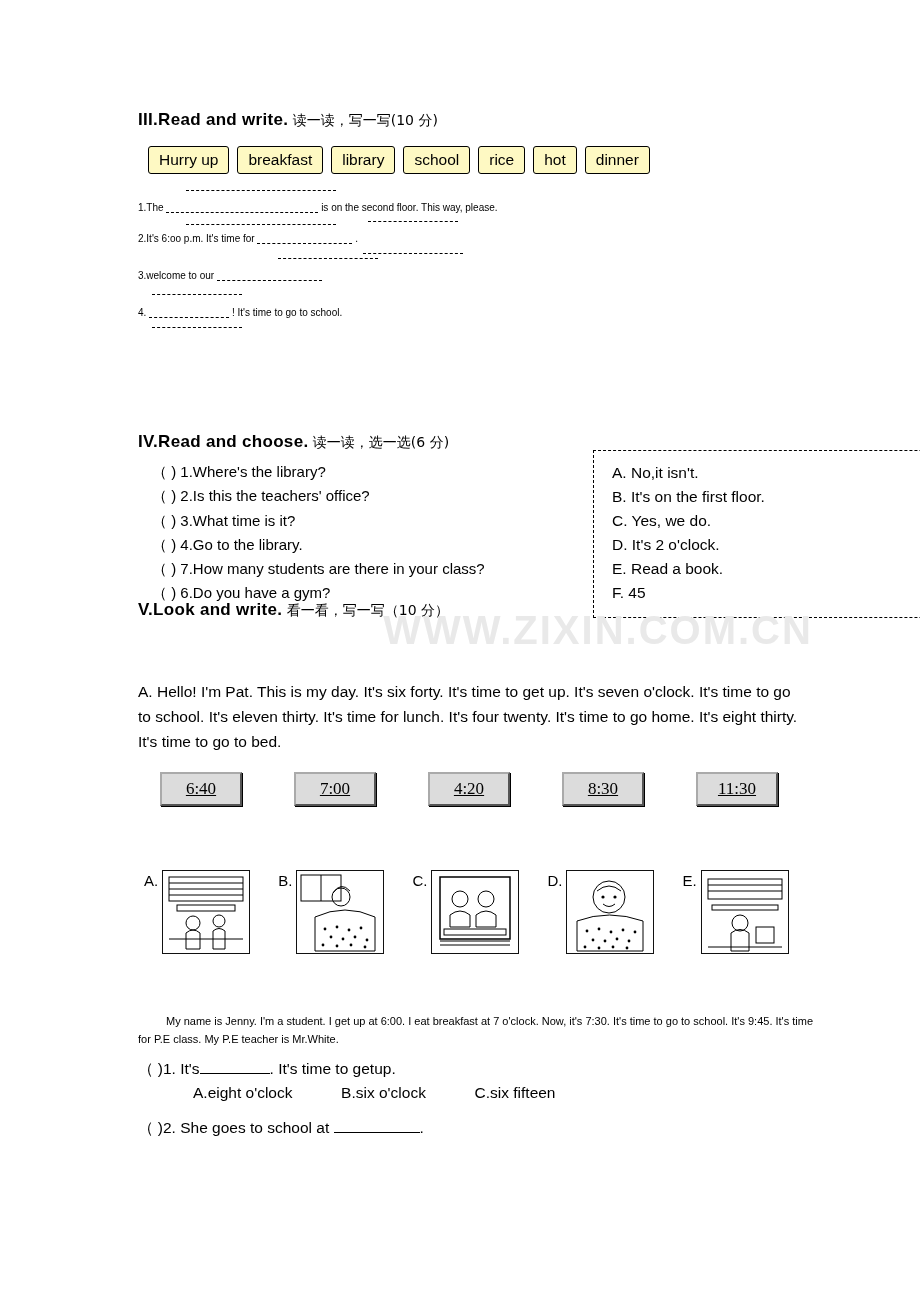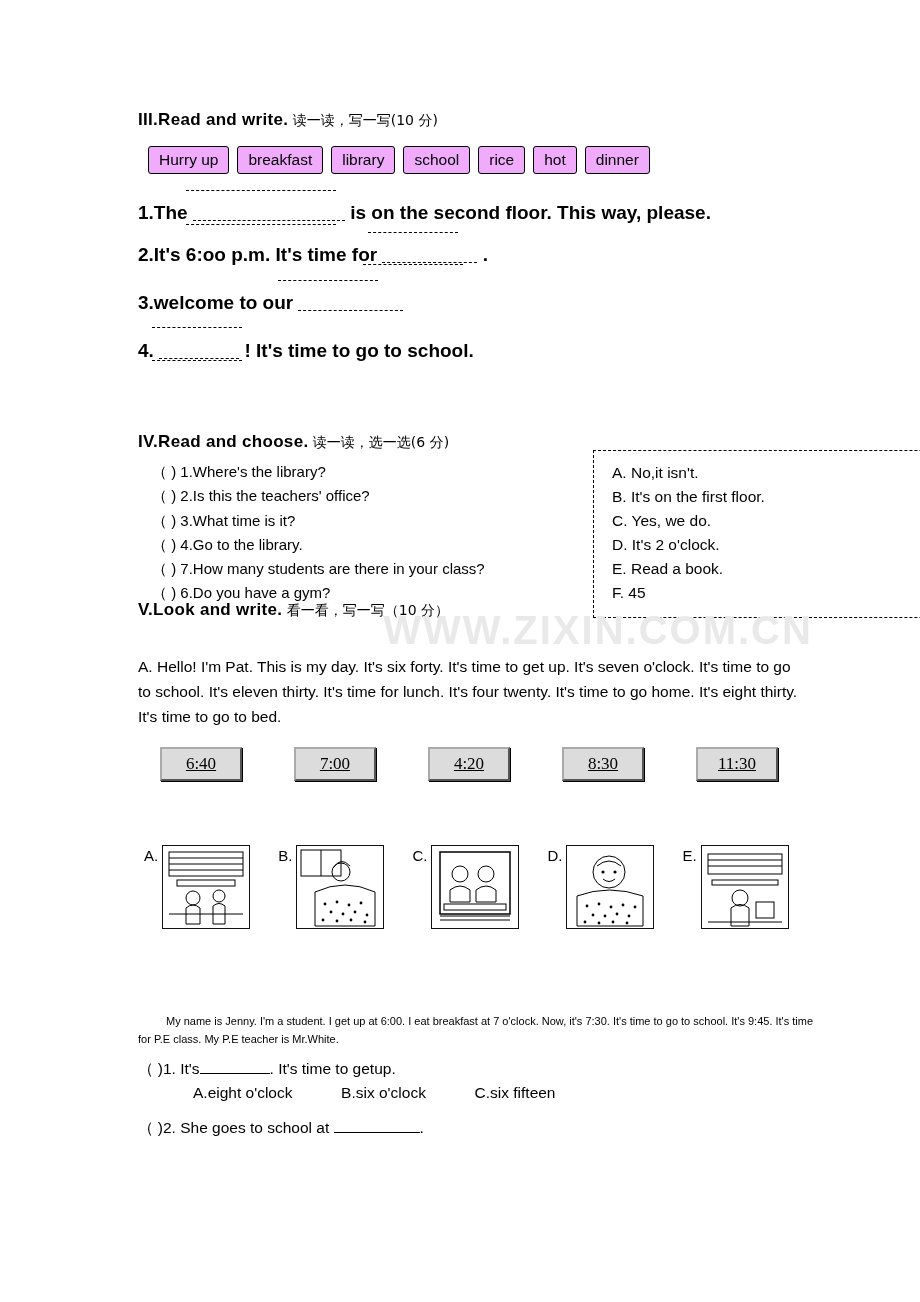--- a/index.html
+++ b/index.html
@@ -14,44 +14,44 @@
   .page{position:absolute;left:0;top:0;width:920px;height:1302px;}
   .sec-title{font-weight:bold;font-size:17px;letter-spacing:0.3px;margin-top:44px;}
   .cn{font-family:"DejaVu Sans", sans-serif;font-size:14px;}
 
   
   #sec3{position:absolute;left:138px;top:110px;width:700px;}
   .wordbank{display:flex;gap:8px;margin-top:16px;margin-left:10px;}
   .word{
     border:1px solid #000;border-radius:3px;
     padding:4px 10px;font-size:15.5px;
-    background:#f0abfc;white-space:nowrap;
-  }
-  .qline{margin-top:22px;font-size:19px;position:relative;white-space:nowrap;font-weight:bold;}
+    background:#fef9c3;white-space:nowrap;
+  }
+  .qline{margin-top:22px;font-size:10px;position:relative;white-space:nowrap;}
   .blank{display:inline-block;border-bottom:1px dashed #000;vertical-align:-2px;}
   .stray{position:absolute;border-bottom:1px dashed #000;}
 
   
   #sec4{position:absolute;left:138px;top:432px;width:760px;}
   .choice-list{margin-top:8px;font-size:15px;line-height:1.62;padding-left:14px;}
   .ansbox{
     position:absolute;left:455px;top:18px;width:450px;height:168px;
     border:1px dashed #000;padding:10px 0 0 18px;box-sizing:border-box;
     font-size:15.5px;line-height:1.55;
   }
   .ansbox .row{white-space:nowrap;}
 
   
   #sec5{position:absolute;left:138px;top:600px;width:760px;}
   .watermark{
     position:absolute;left:225px;top:8px;width:470px;text-align:center;
     font-size:40px;color:#e9e9e9;font-weight:bold;letter-spacing:2px;
     font-family:"Liberation Sans", sans-serif;pointer-events:none;
   }
-  .para{margin-top:35px;font-size:15.5px;line-height:1.6;width:660px;}
+  .para{margin-top:60px;font-size:15.5px;line-height:1.6;width:660px;}
   .clocks{display:flex;gap:52px;margin-top:18px;margin-left:22px;}
   .clock{
     width:78px;height:30px;border:2px solid #555;border-top-color:#aaa;border-left-color:#aaa;
     background:#dcdcdc;display:flex;align-items:center;justify-content:center;
     font-family:"Liberation Serif", serif;font-size:17px;
     box-shadow:1px 1px 0 #000;
     text-decoration:underline;
   }
   .pics{display:flex;gap:28px;margin-top:64px;margin-left:6px;align-items:flex-start;}
   .pic-wrap{display:flex;align-items:flex-start;gap:4px;}

